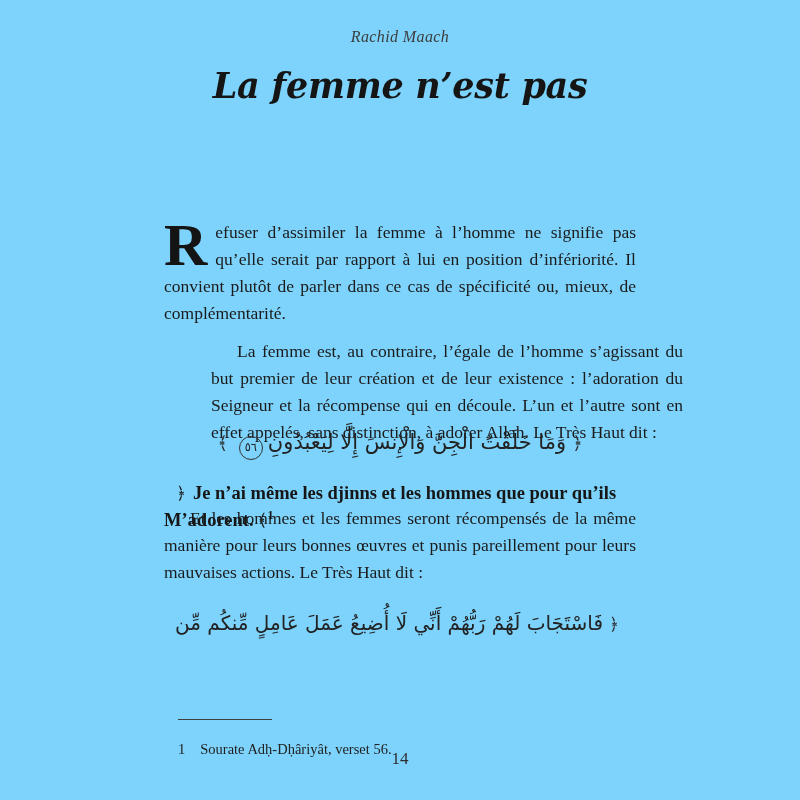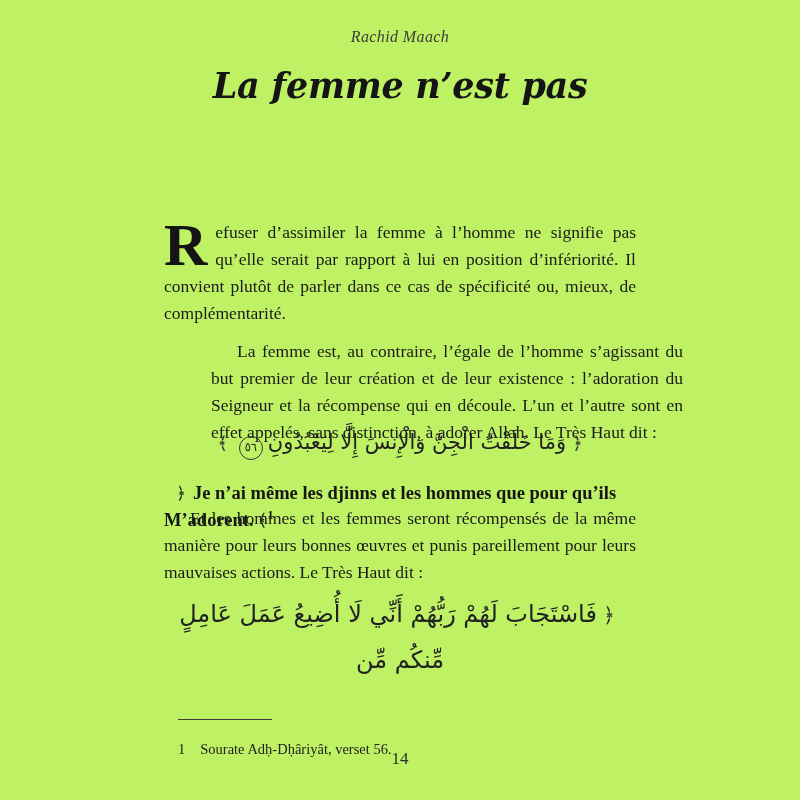--- a/index.html
+++ b/index.html
@@ -1,20 +1,20 @@
 <!DOCTYPE html>
 <html lang="fr"><head>
 <meta charset="utf-8">
 <style>
   html, body { margin: 0; padding: 0; background: #ffffff; }
   .page {
     position: relative;
     width: 800px;
     height: 800px;
-    background: #bef264;
+    background: #7dd3fc;
     overflow: hidden;
     font-family: "Liberation Serif", serif;
     color: #1b1b1b;
   }
   .col {
     position: absolute;
     left: 164px;
     top: 0;
     width: 472px;
     height: 100%;
@@ -62,21 +62,21 @@
   }
   .arabic {
     position: absolute;
     width: 100%;
     direction: rtl;
     text-align: center;
     font-family: "DejaVu Sans", sans-serif;
     color: #222;
   }
   .verse1 { top: 416px; font-size: 21px; line-height: 52px; }
-  .verse2 { top: 592px; font-size: 24px; line-height: 45px; }
+  .verse2 { top: 592px; font-size: 20px; line-height: 63px; }
   .bracket { font-size: 0.85em; margin: 0 6px; color: #2a2a2a; }
   .vnum {
     display: inline-block;
     width: 22px;
     height: 22px;
     line-height: 20px;
     border: 1.5px solid #333;
     border-radius: 50%;
     font-size: 11.5px;
     text-align: center;

